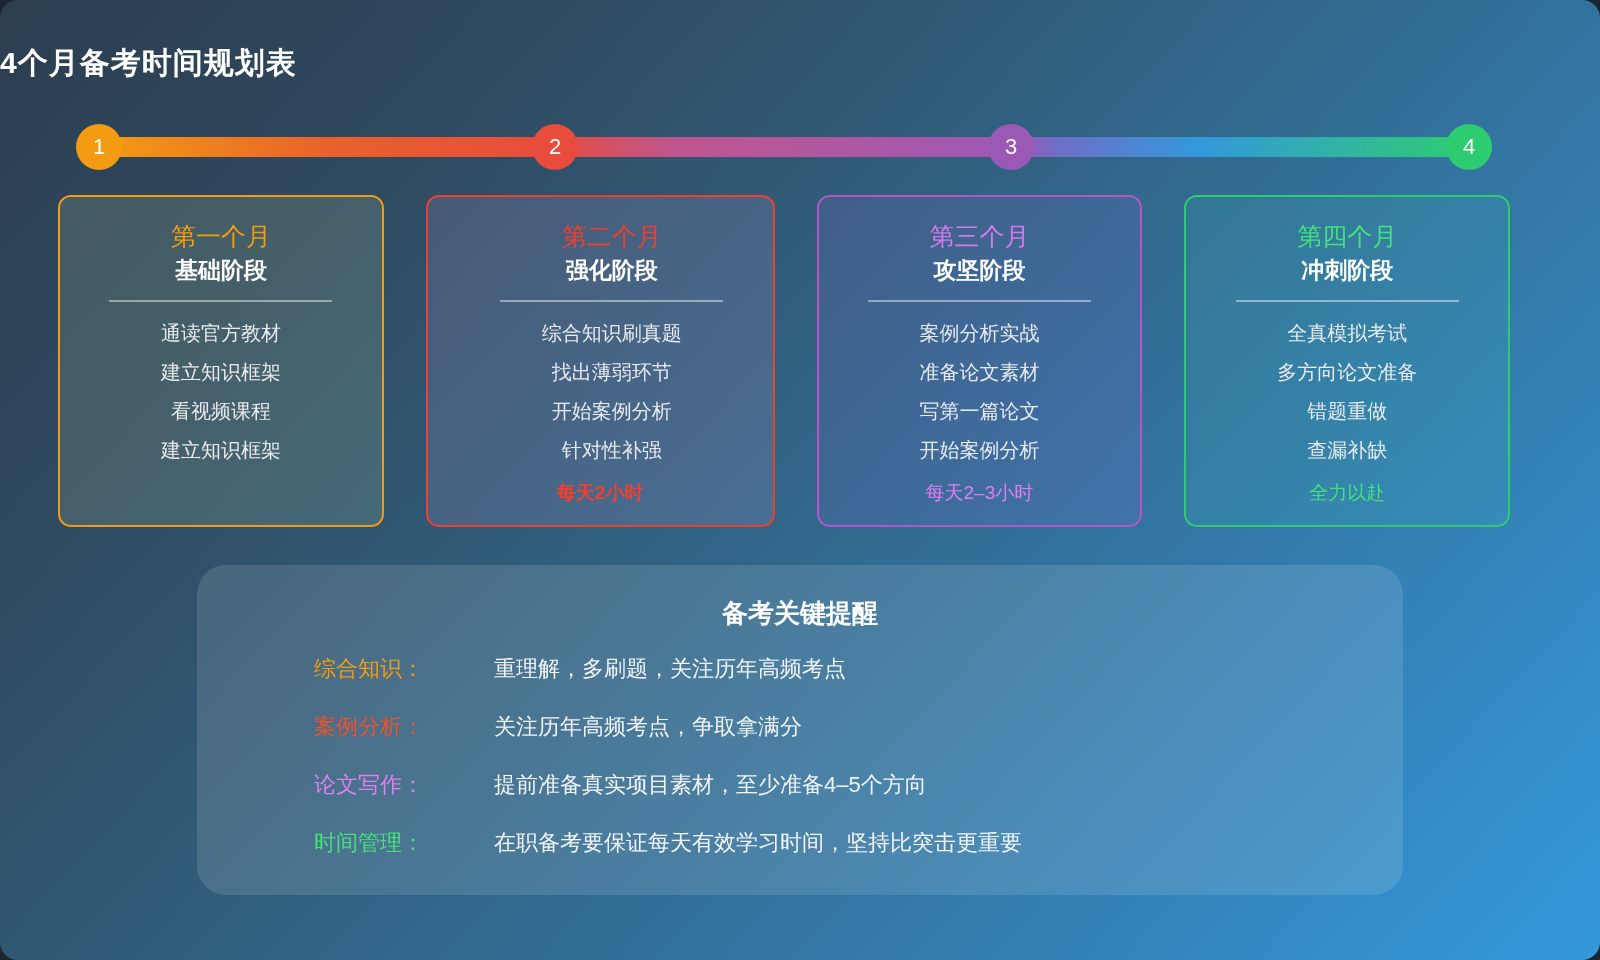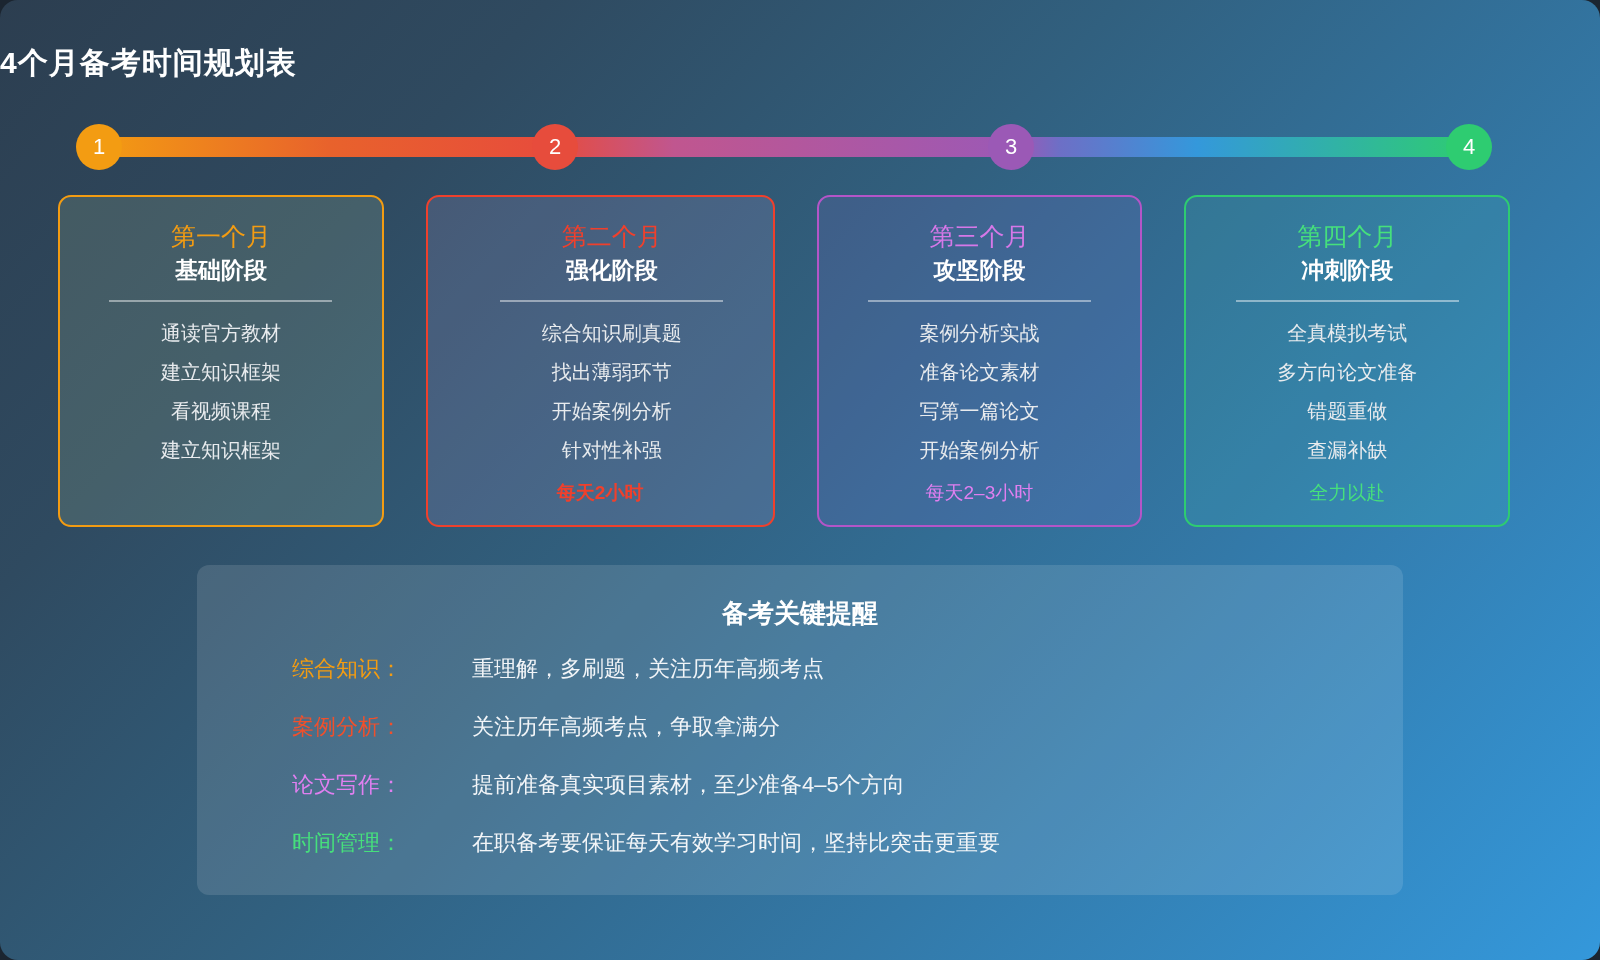--- a/index.html
+++ b/index.html
@@ -152,34 +152,35 @@
   .card.c3 .card-footer { color: #e07ff0; }
   .card.c4 .card-footer { color: #46e07c; }
 
   
   #tips-panel {
     position: absolute;
     left: 197px;
     top: 565px;
     width: 1206px;
     height: 330px;
-    border-radius: 12px;
+    border-radius: 29px;
     background: rgba(255,255,255,0.12);
     box-sizing: border-box;
     padding: 30px 0 0 0;
   }
   #tips-title {
     text-align: center;
     color: #ffffff;
     font-size: 26px;
     font-weight: bold;
     line-height: 36px;
   }
   #tips-rows {
     margin-top: 22px;
+    padding-left: 22px;
   }
   .tip-row {
     display: flex;
     align-items: baseline;
     height: 58px;
   }
   .tip-label {
     width: 195px;
     padding-left: 95px;
     box-sizing: border-box;

